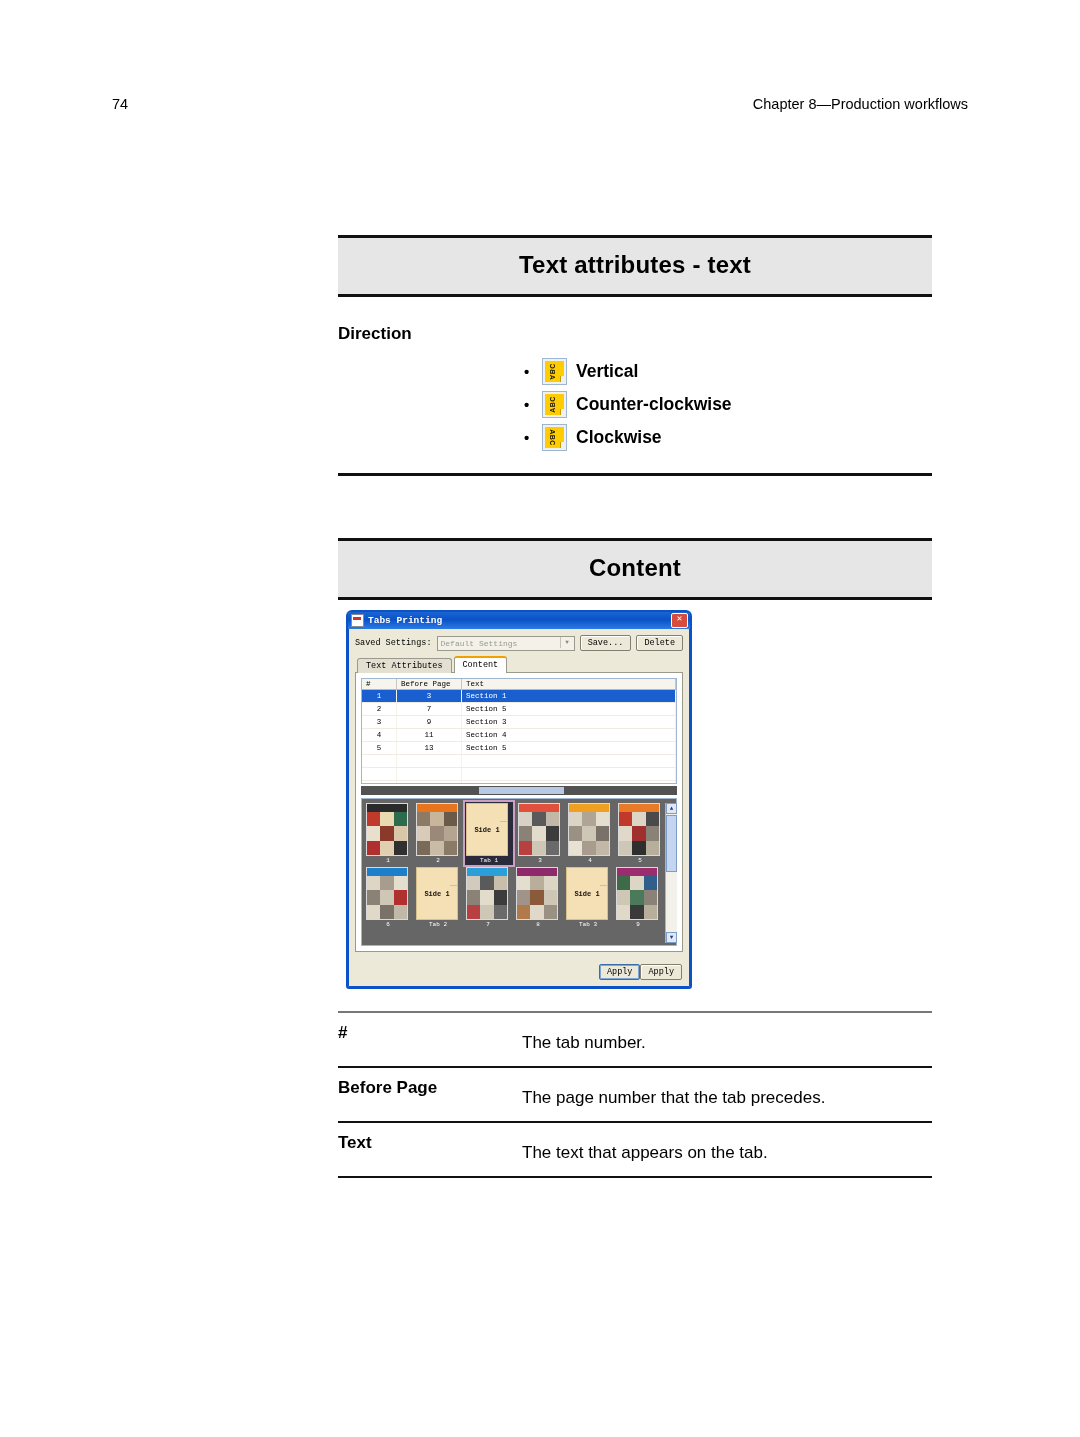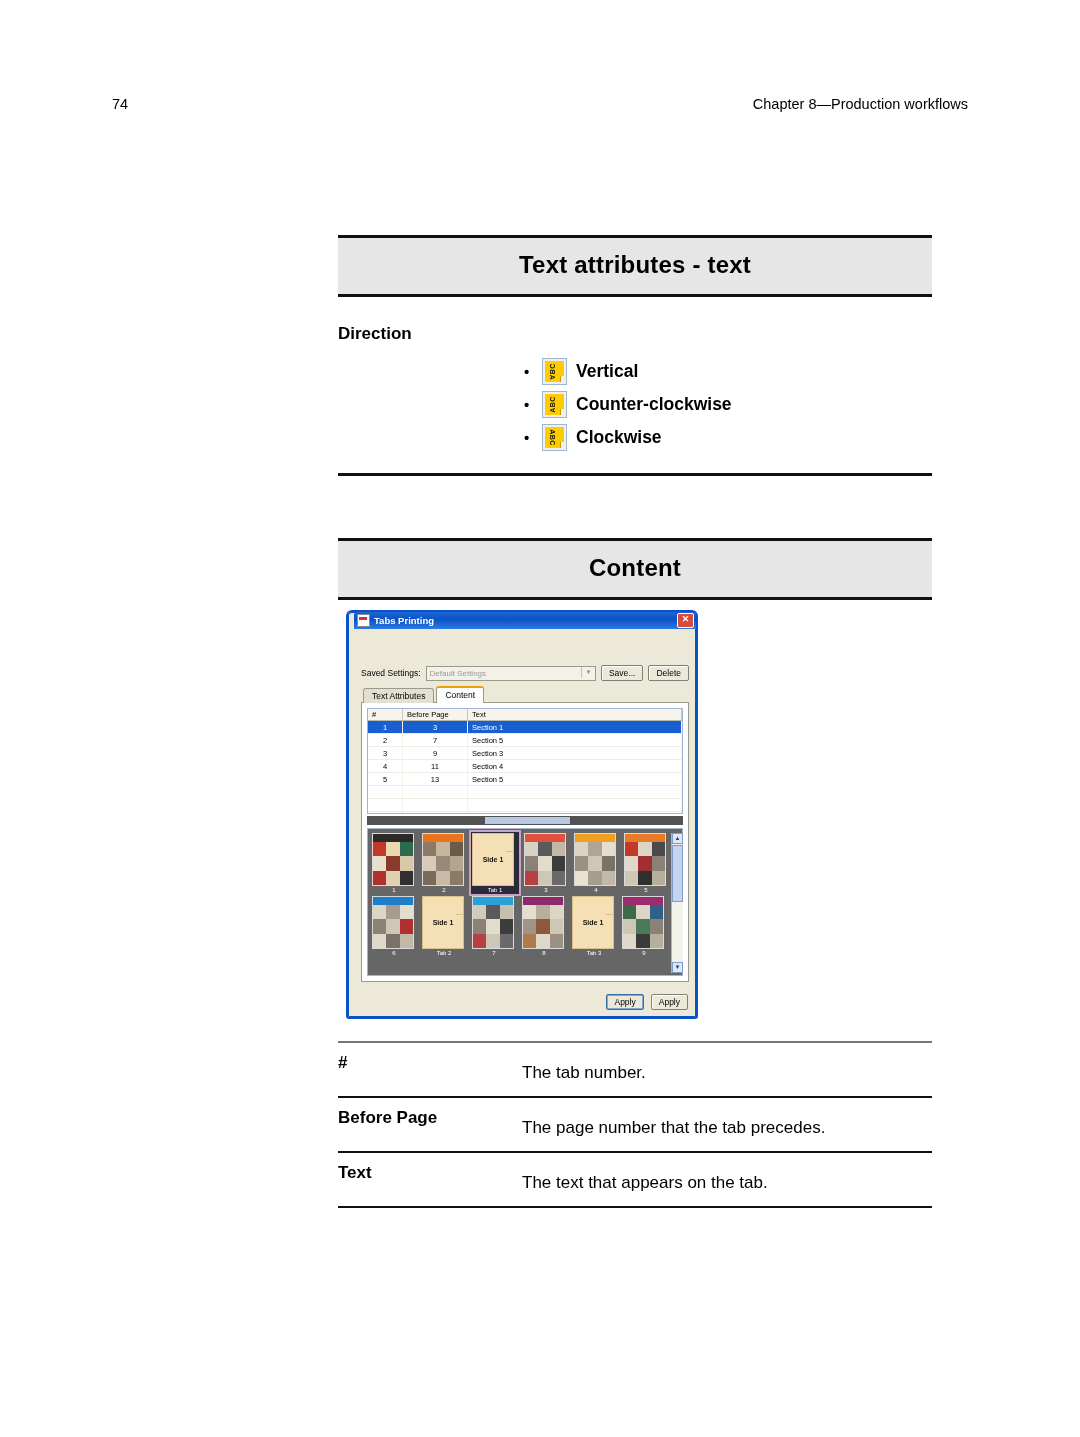--- a/index.html
+++ b/index.html
@@ -70,41 +70,40 @@
   }
   .def-table tr:first-child td{border-top:2px solid #777;}
   .def-term{width:182px;font-weight:bold;font-size:17px;}
   .def-desc{font-size:17px;padding-left:2px !important;padding-top:20px !important;}
 
   
   .dlg{
     position:relative;width:342px;margin:10px 0 0 8px;
     border:2px solid #0a52c6;border-radius:6px 6px 3px 3px;
     background:#ece9d8;box-shadow:0 0 0 1px #0a52c6 inset;
-    font-family:Liberation Sans, sans-serif;
-    padding-left:6px;
+    font-family:Liberation Mono, monospace;
   }
   .dlg-title{
     height:17px;
     background:linear-gradient(180deg,#1a64d6 0%,#0a52c6 45%,#2d7ae5 100%);
     display:flex;align-items:center;padding:0 2px 0 3px;border-radius:3px 3px 0 0;
   }
   .dlg-title .app-ico{
     width:11px;height:11px;background:#fff;border:1px solid #8a8a8a;
     margin-right:4px;position:relative;overflow:hidden;flex:0 0 auto;
   }
   .dlg-title .app-ico::after{
     content:"";position:absolute;left:1px;top:2px;width:8px;height:3px;background:#c33;
   }
   .dlg-title .t{color:#fff;font-size:9.5px;font-weight:bold;flex:1;}
   .dlg-close{
     width:15px;height:13px;background:#d64d3d;border:1px solid #fff;border-radius:2px;
     color:#fff;font-size:9px;line-height:11px;text-align:center;font-weight:bold;
   }
-  .dlg-body{padding:6px 7px 6px 7px;margin-top:30px;}
+  .dlg-body{padding:6px 7px 6px 7px;}
   .saved-row{display:flex;align-items:center;gap:5px;margin-bottom:7px;}
   .saved-row .lbl{font-size:8.5px;white-space:nowrap;}
   .combo{
     flex:1;height:13px;background:#f3f1e8;border:1px solid #9a9a8c;
     display:flex;align-items:center;position:relative;
   }
   .combo .val{font-size:8px;color:#9a9a94;padding-left:3px;}
   .combo .arrow{
     position:absolute;right:0;top:0;width:13px;height:11px;
     border-left:1px solid #c6c3b6;display:flex;align-items:center;justify-content:center;
@@ -180,21 +179,21 @@
   }
   .vscroll .ar{
     width:11px;height:11px;background:#dfe8f6;border:1px solid #7e9cc4;
     font-size:6px;line-height:9px;text-align:center;box-sizing:border-box;color:#24407a;
   }
   .vscroll .vthumb{width:9px;height:55px;background:#c3d5f0;border:1px solid #7e9cc4;margin:1px 0;}
   .vscroll .track{flex:1;}
   .remove-row{margin-top:4px;}
   .btn-remove{display:inline-flex;align-items:center;gap:4px;}
   .minus{display:inline-block;width:7px;height:2px;background:#c0392b;}
-  .dlg-footer{display:flex;justify-content:flex-end;gap:7px;padding:6px 8px 7px 0;}
+  .dlg-footer{display:flex;justify-content:flex-end;padding:6px 8px 7px 0;}
   .btn-default{border:1px solid #3a6ea5;box-shadow:0 0 0 1px #7ea6d6 inset;}
 </style>
 </head>
 <body>
 
 <div class="page-header">
   <span>74</span>
   <span>Chapter 8—Production workflows</span>
 </div>
 <div class="rule"></div>

